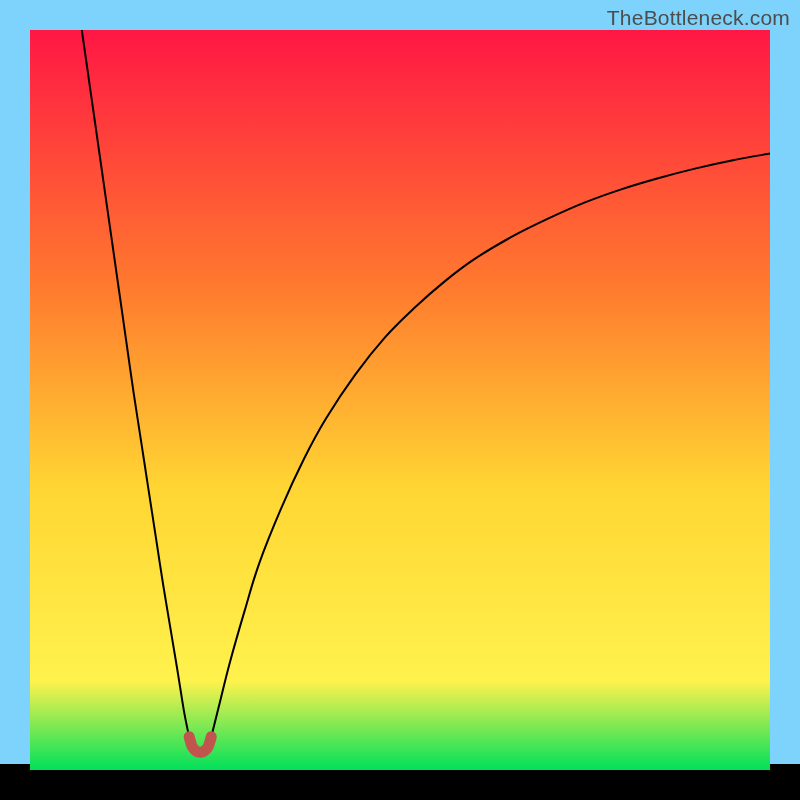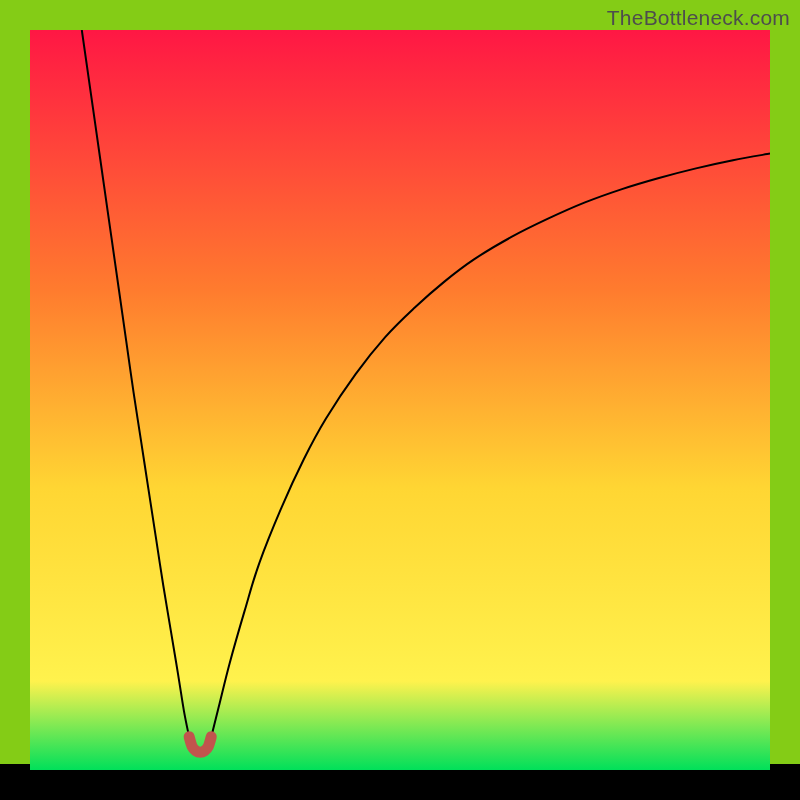--- a/index.html
+++ b/index.html
@@ -8,21 +8,21 @@
     width: 800px;
     height: 800px;
     overflow: hidden;
     background: #000;
     font-family: Arial, Helvetica, sans-serif;
   }
   .frame {
     position: absolute;
     left: 0; top: 0;
     width: 800px; height: 764px;
-    background: #84cc16;
+    background: #7dd3fc;
   }
   .plot {
     position: absolute;
     left: 30px;
     top: 30px;
     width: 740px;
     height: 740px;
     overflow: hidden;
   }
   .gradient {

